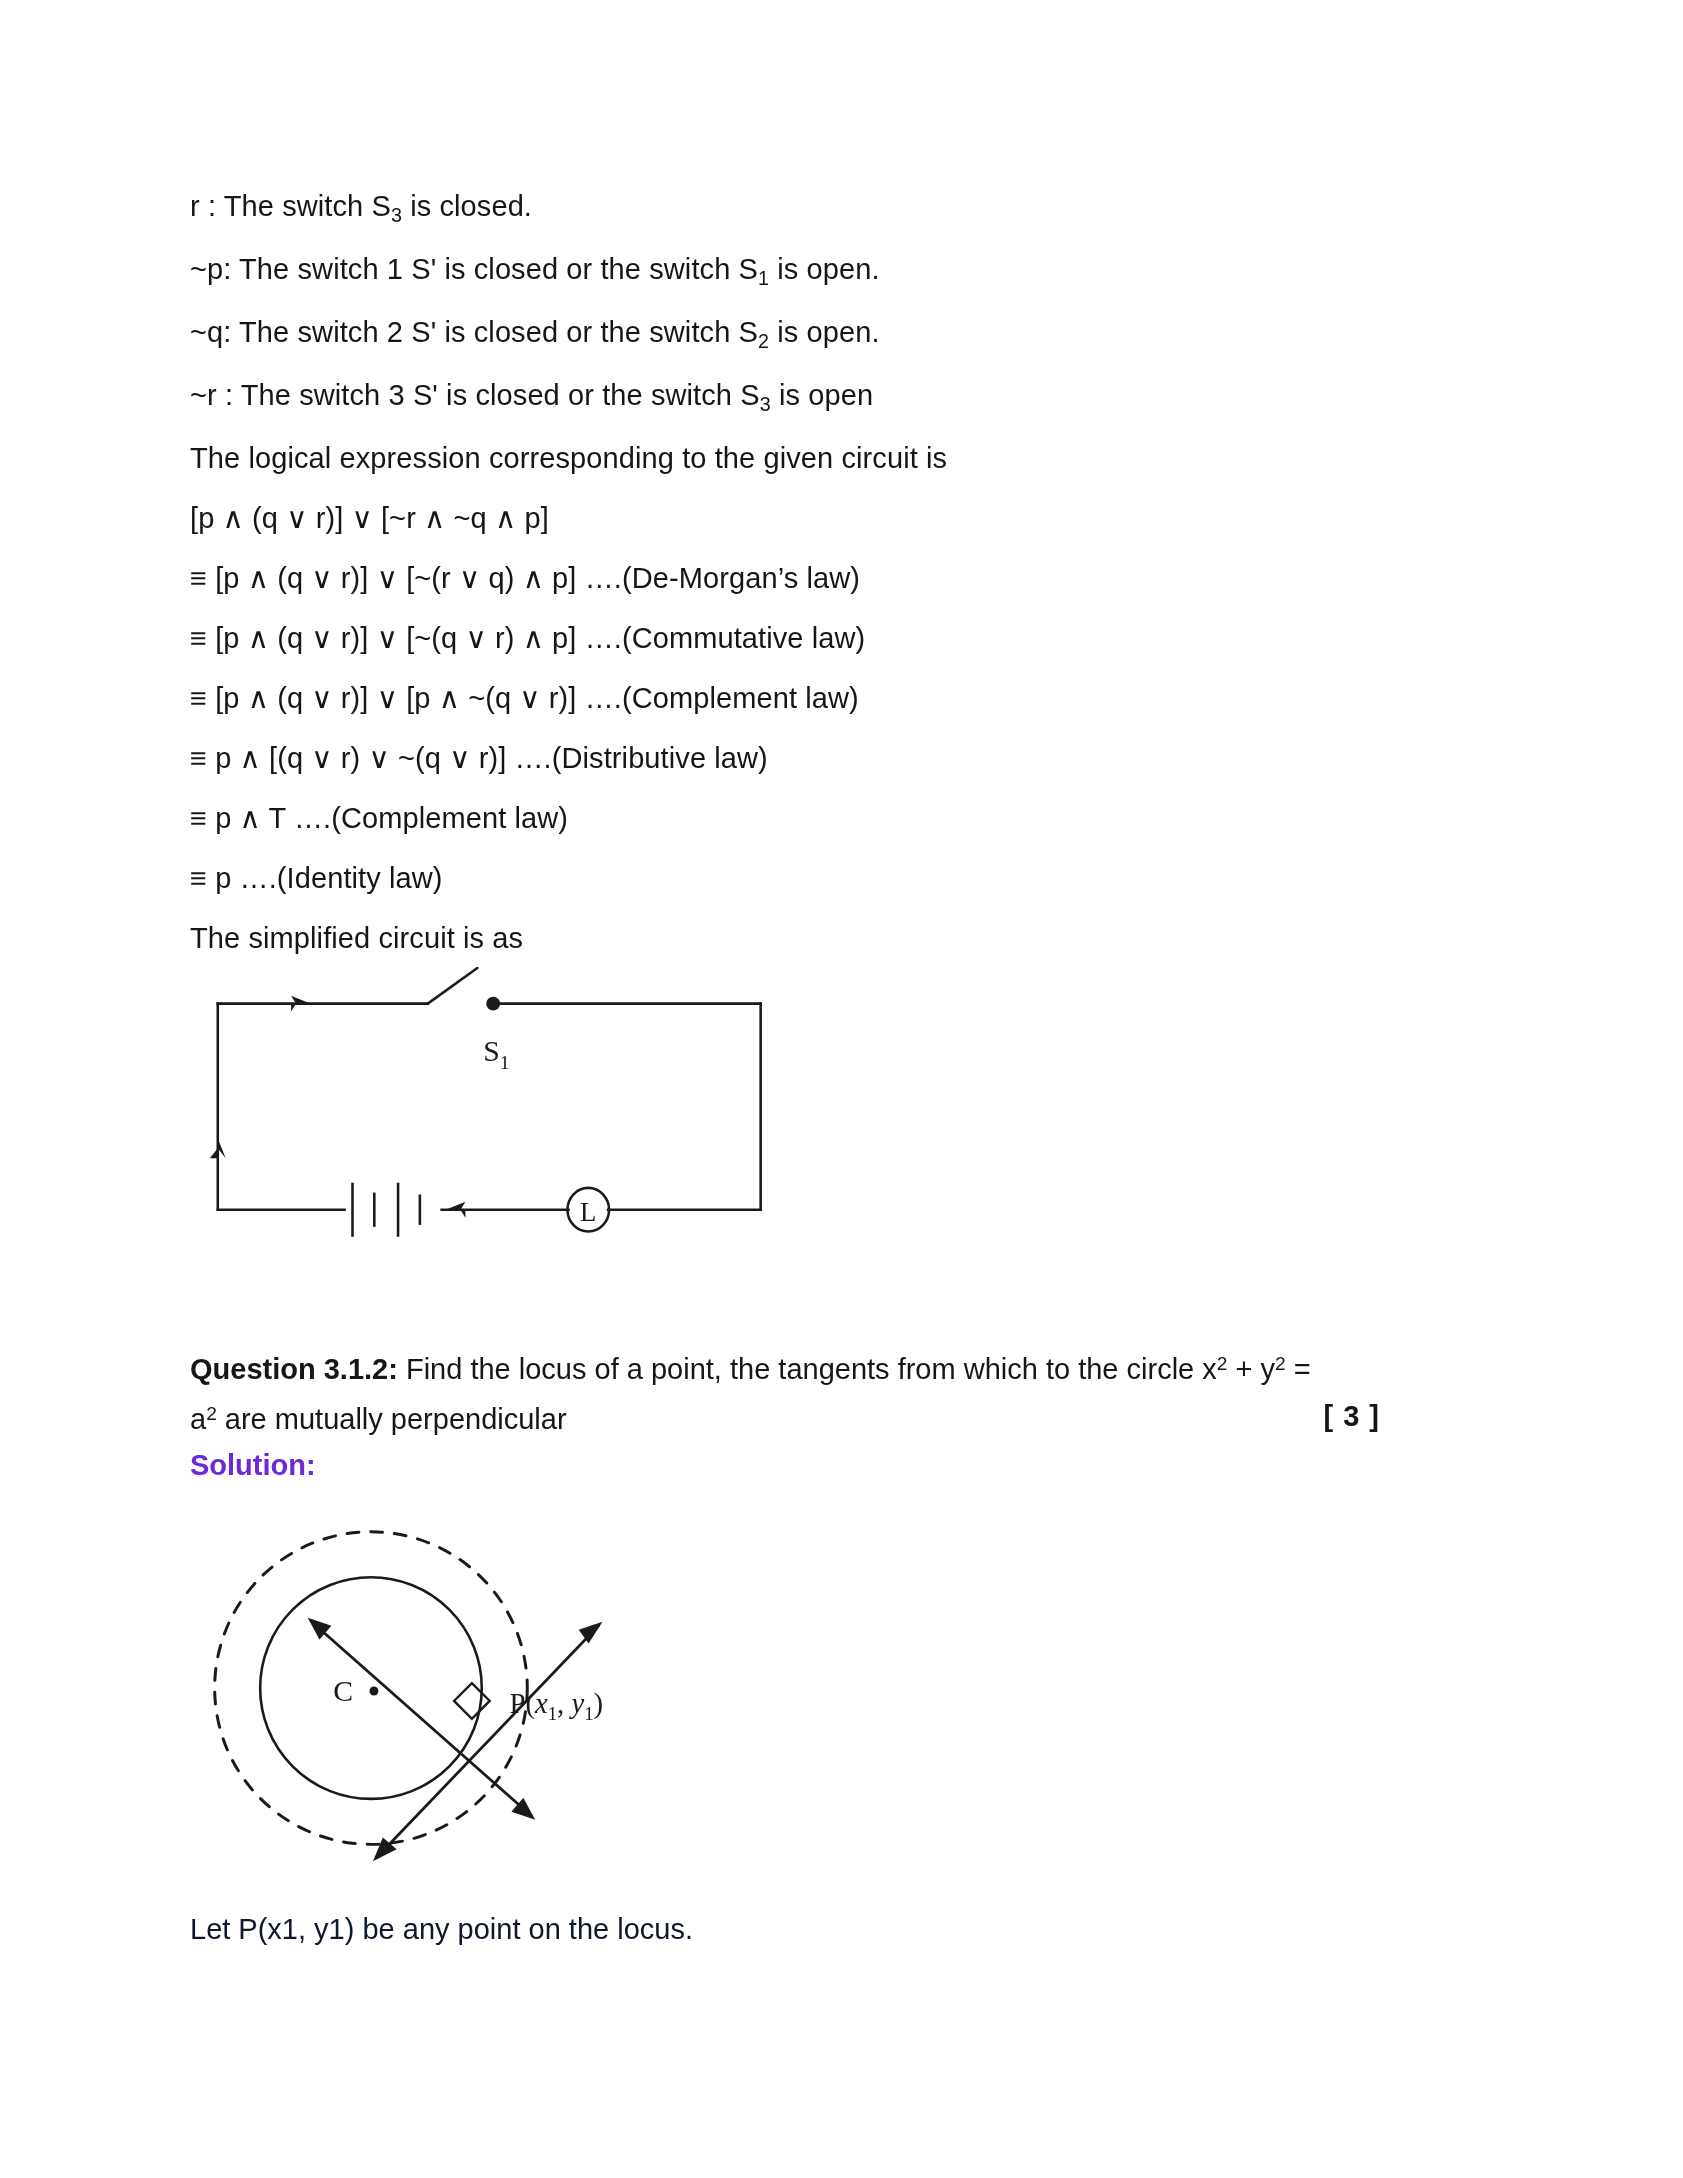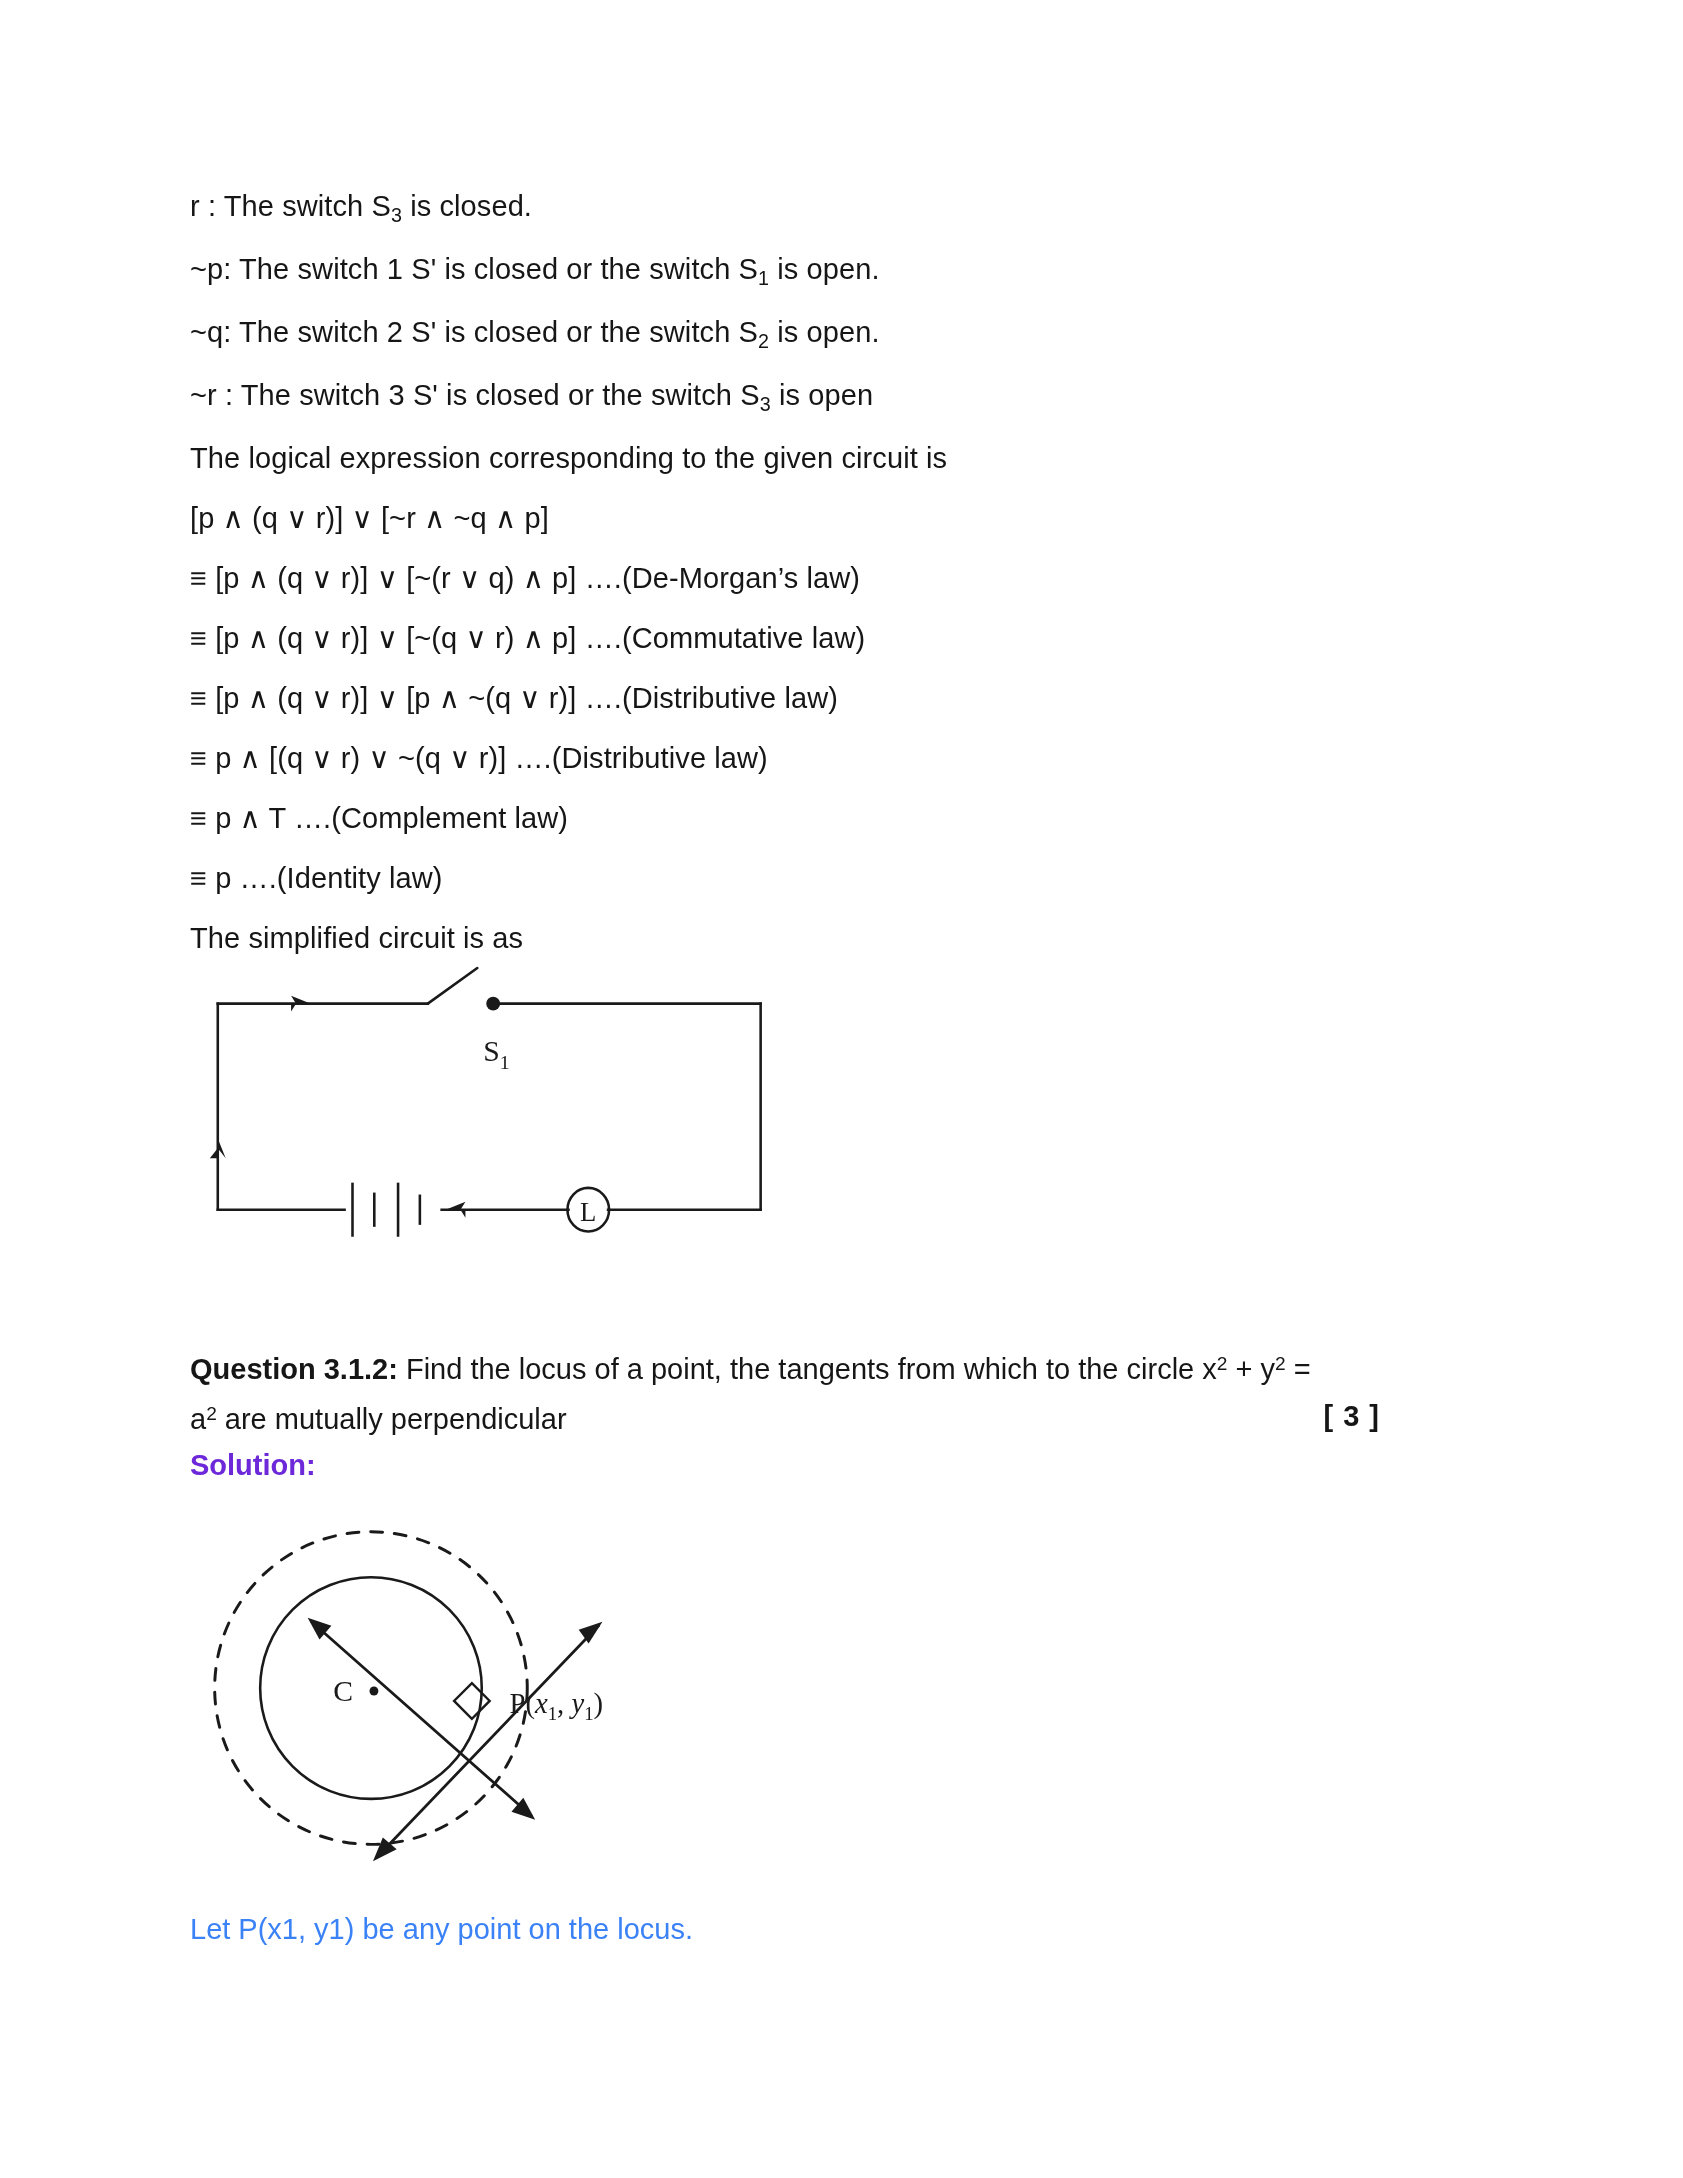--- a/index.html
+++ b/index.html
@@ -74,21 +74,21 @@
     top: 1449px;
     font-size: 29px;
     font-weight: bold;
     color: #6d28d9;
   }
   .final-line {
     position: absolute;
     left: 190px;
     top: 1913px;
     font-size: 29px;
-    color: #3b82f6;
+    color: #0f172a;
   }
 
   
   .circuit-fig {
     position: absolute;
     left: 194px;
     top: 962px;
     width: 634px;
     height: 327px;
     text-align: right;
@@ -118,21 +118,21 @@
 
     <div class="line"><span>~q: The switch 2 S' is closed or the switch S</span><sub>2</sub><span> is open.</span></div>
 
     <div class="line"><span>~r : The switch 3 S' is closed or the switch S</span><sub>3</sub><span> is open</span></div>
 
     <div class="line">The logical expression corresponding to the given circuit is</div>
 
     <div class="line">[p ∧ (q ∨ r)] ∨ [~r ∧ ~q ∧ p]</div>
     <div class="line">≡ [p ∧ (q ∨ r)] ∨ [~(r ∨ q) ∧ p] ….(De-Morgan’s law)</div>
     <div class="line">≡ [p ∧ (q ∨ r)] ∨ [~(q ∨ r) ∧ p] ….(Commutative law)</div>
-    <div class="line">≡ [p ∧ (q ∨ r)] ∨ [p ∧ ~(q ∨ r)] ….(Distributive law)</div>
+    <div class="line">≡ [p ∧ (q ∨ r)] ∨ [p ∧ ~(q ∨ r)] ….(Complement law)</div>
     <div class="line">≡ p ∧ [(q ∨ r) ∨ ~(q ∨ r)] ….(Distributive law)</div>
     <div class="line">≡ p ∧ T ….(Complement law)</div>
     <div class="line">≡ p ….(Identity law)</div>
 
     <div class="line">The simplified circuit is as</div>
   </div>
 
   <div class="circuit-fig">
     <svg width="634" height="327" viewBox="0 0 640 330" xmlns="http://www.w3.org/2000/svg">
       <g fill="none" stroke="#1a1a1a" stroke-width="2.6" stroke-linecap="square">

